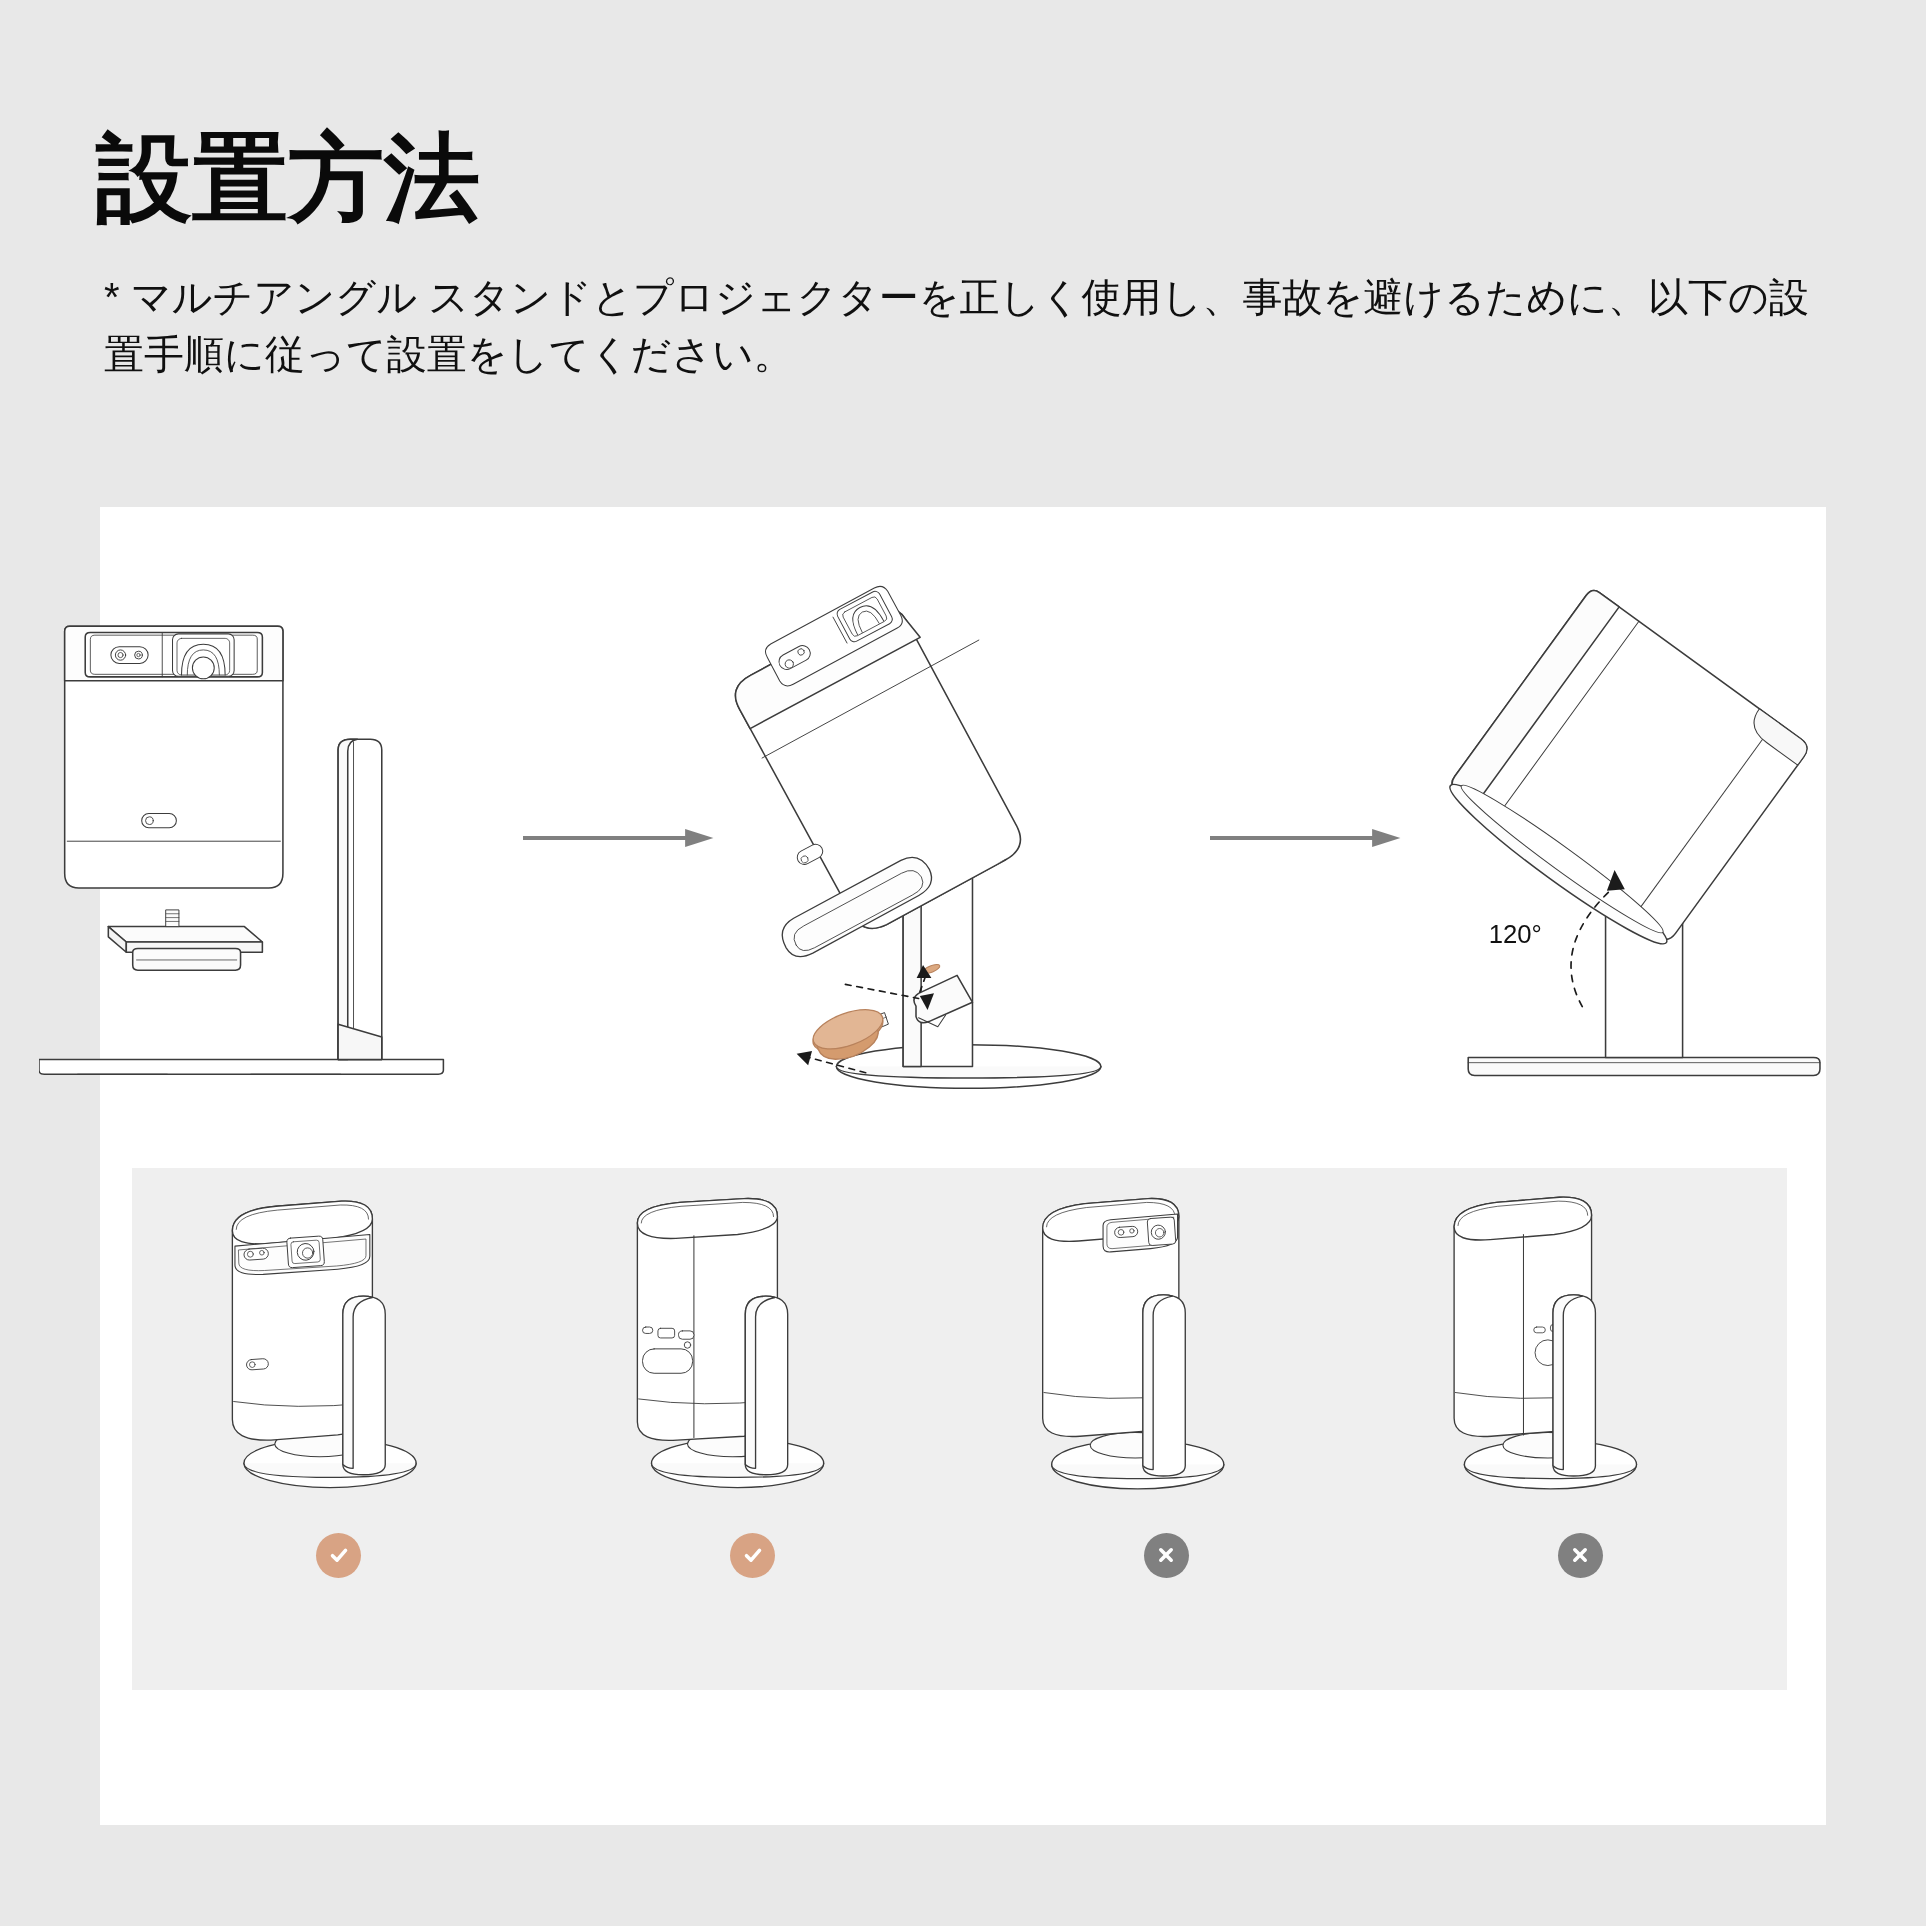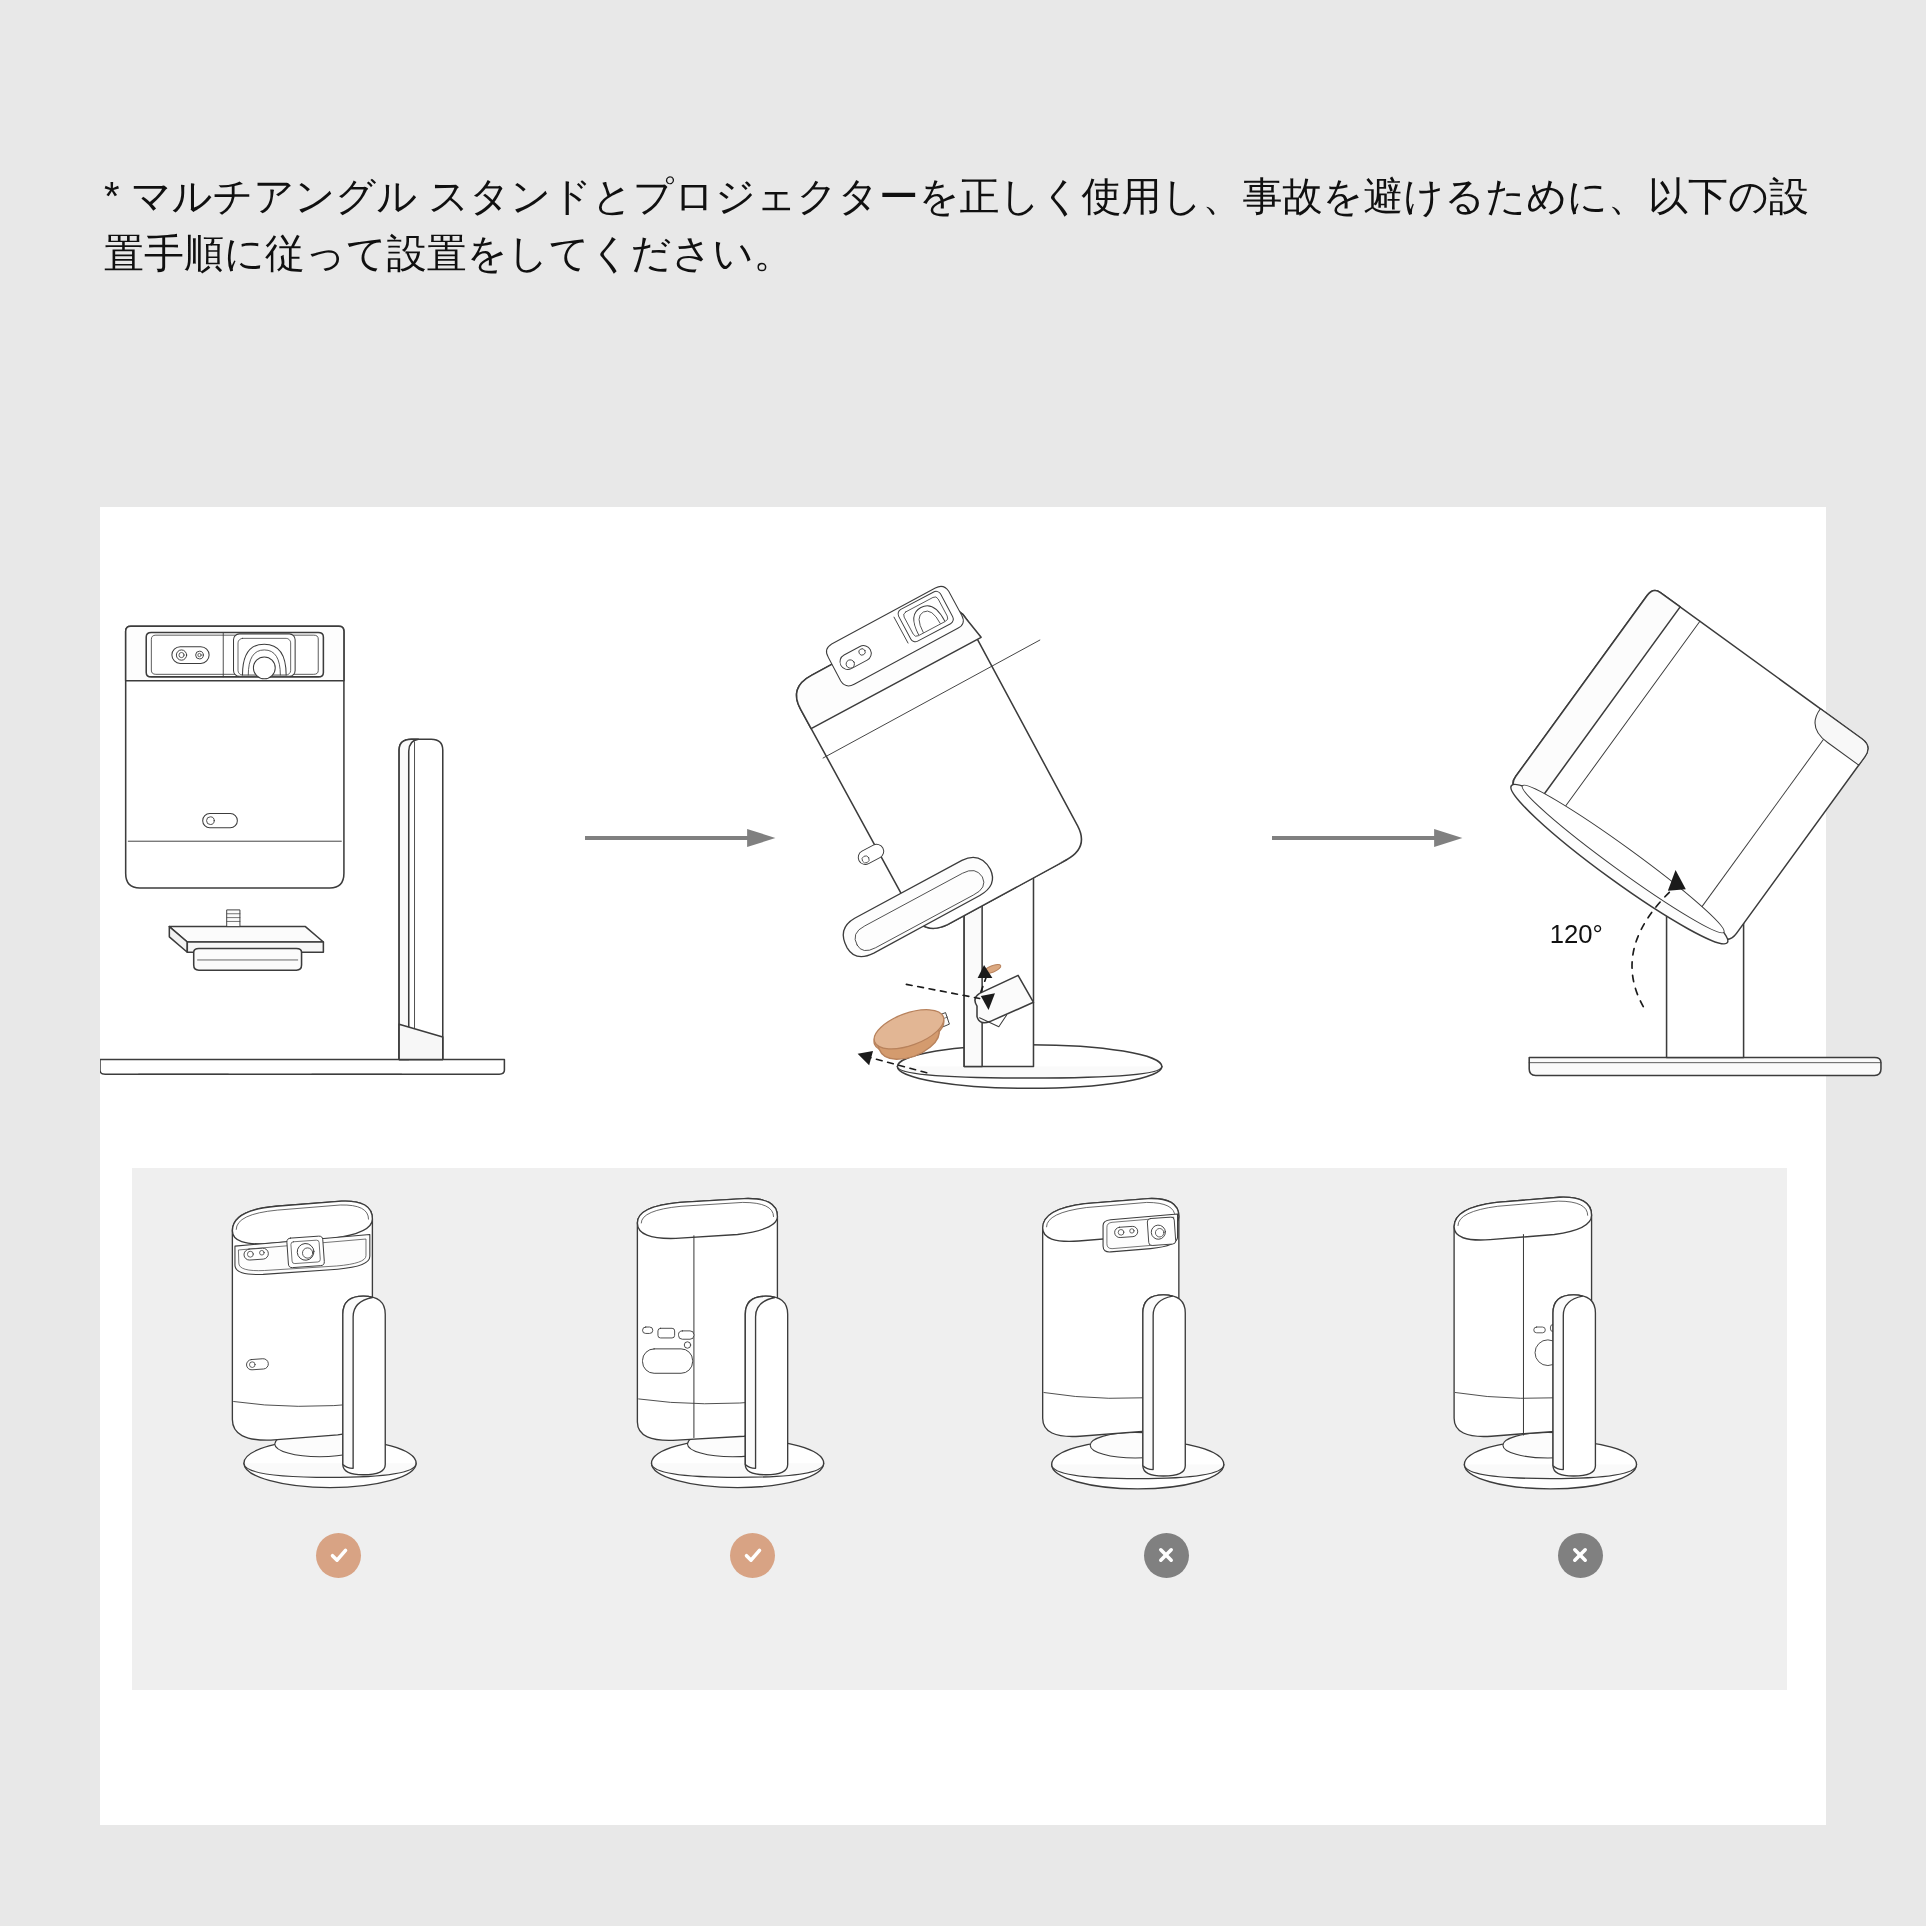--- a/index.html
+++ b/index.html
@@ -54,21 +54,21 @@
 
   
   #steps-row {
     position: absolute;
     left: 0;
     top: 0;
     width: 1726px;
     height: 661px;
     display: flex;
     align-items: center;
-    justify-content: space-between;
+    justify-content: center;
   }
   .step-cell {
     width: 475px;
     height: 578px;
     position: relative;
     flex: 0 0 auto;
   }
   .arrow-cell {
     width: 212px;
     height: 77px;
@@ -125,20 +125,21 @@
     color: #111;
     font-family: "Liberation Sans", sans-serif;
     left: 108px;
     top: 430px;
   }
 </style>
 </head>
 <body>
 
 <div id="header">
+  <h1 id="page-title">設置方法</h1>
   <p id="page-subtitle">* マルチアングル スタンドとプロジェクターを正しく使用し、事故を避けるために、以下の設置手順に従って設置をしてください。</p>
 </div>
 
 <div id="content-card">
 
   <div id="steps-row">
 
     <div class="step-cell">
       <svg class="drawing" width="475" height="578" viewBox="0 0 740 900">
         <g fill="#ffffff" stroke="#3c3c3c" stroke-width="2.4" stroke-linejoin="round" stroke-linecap="round">

